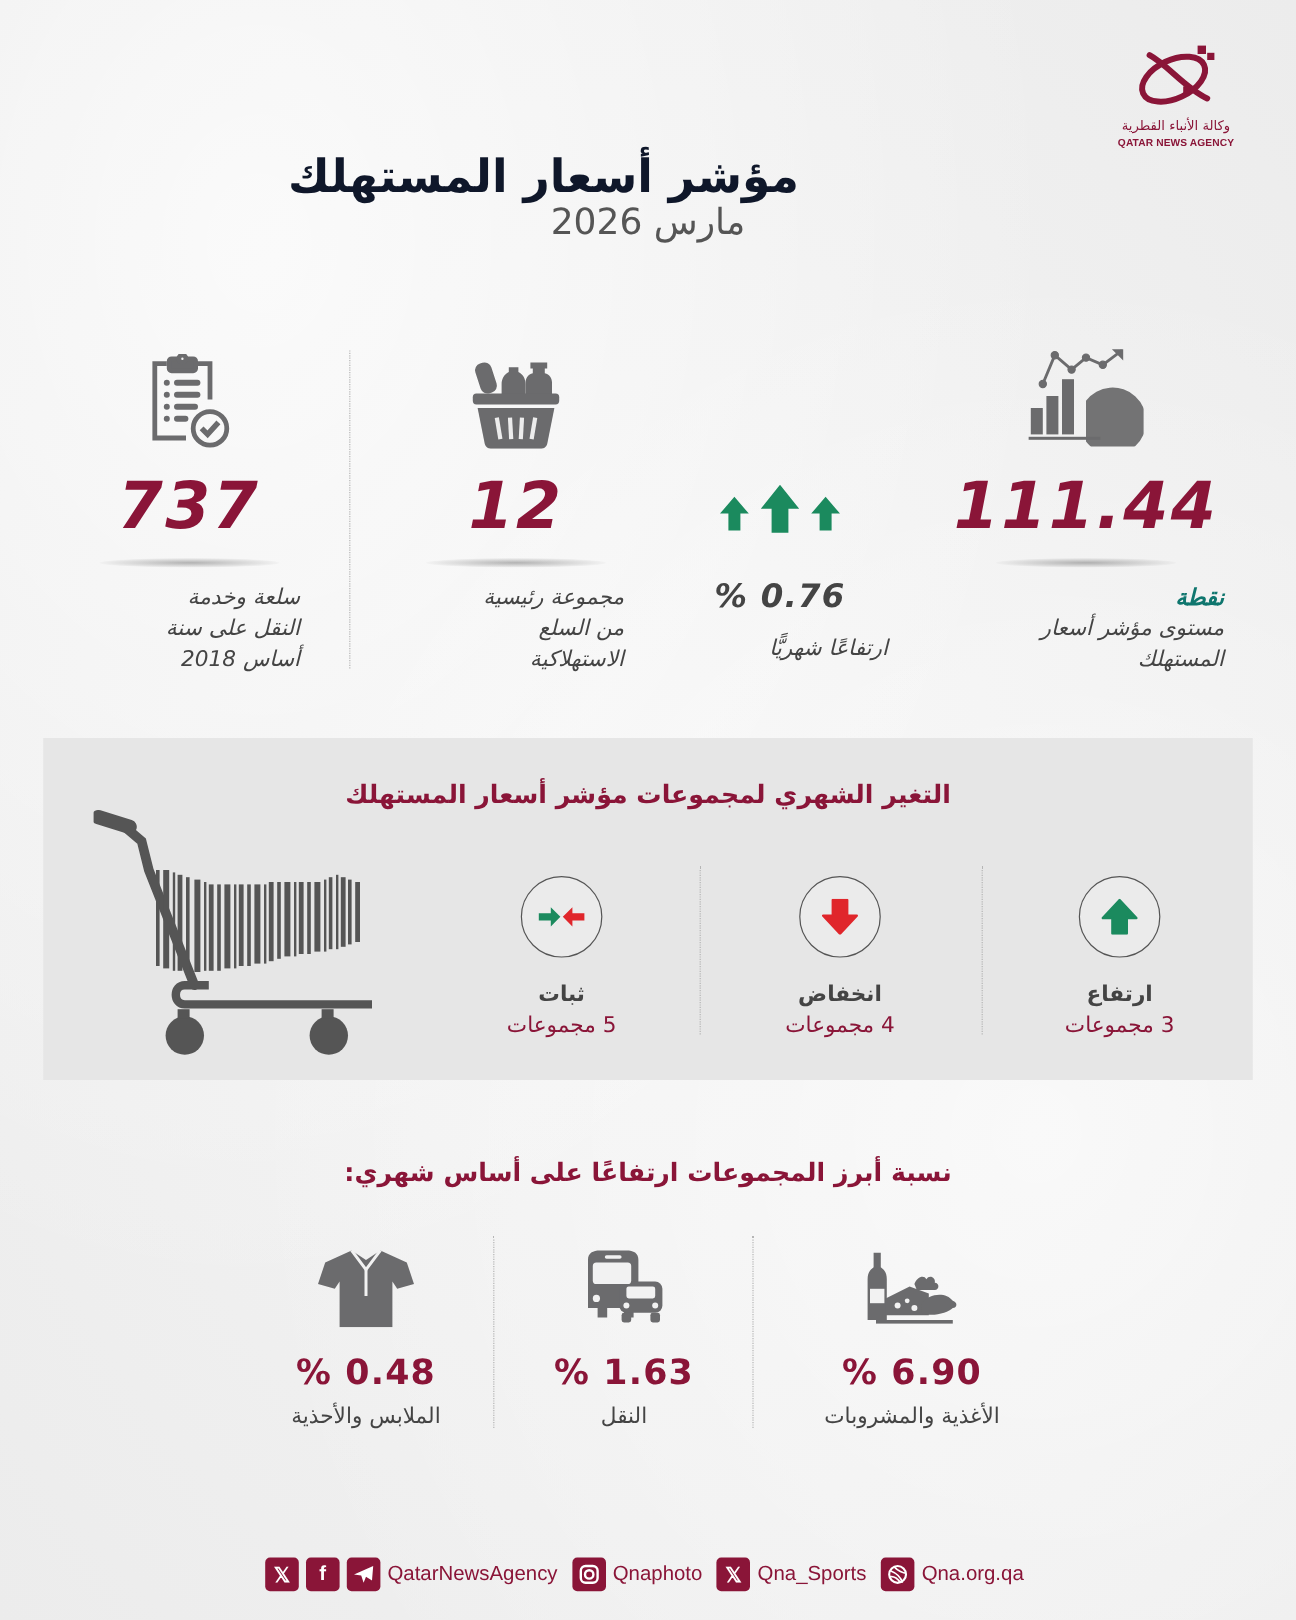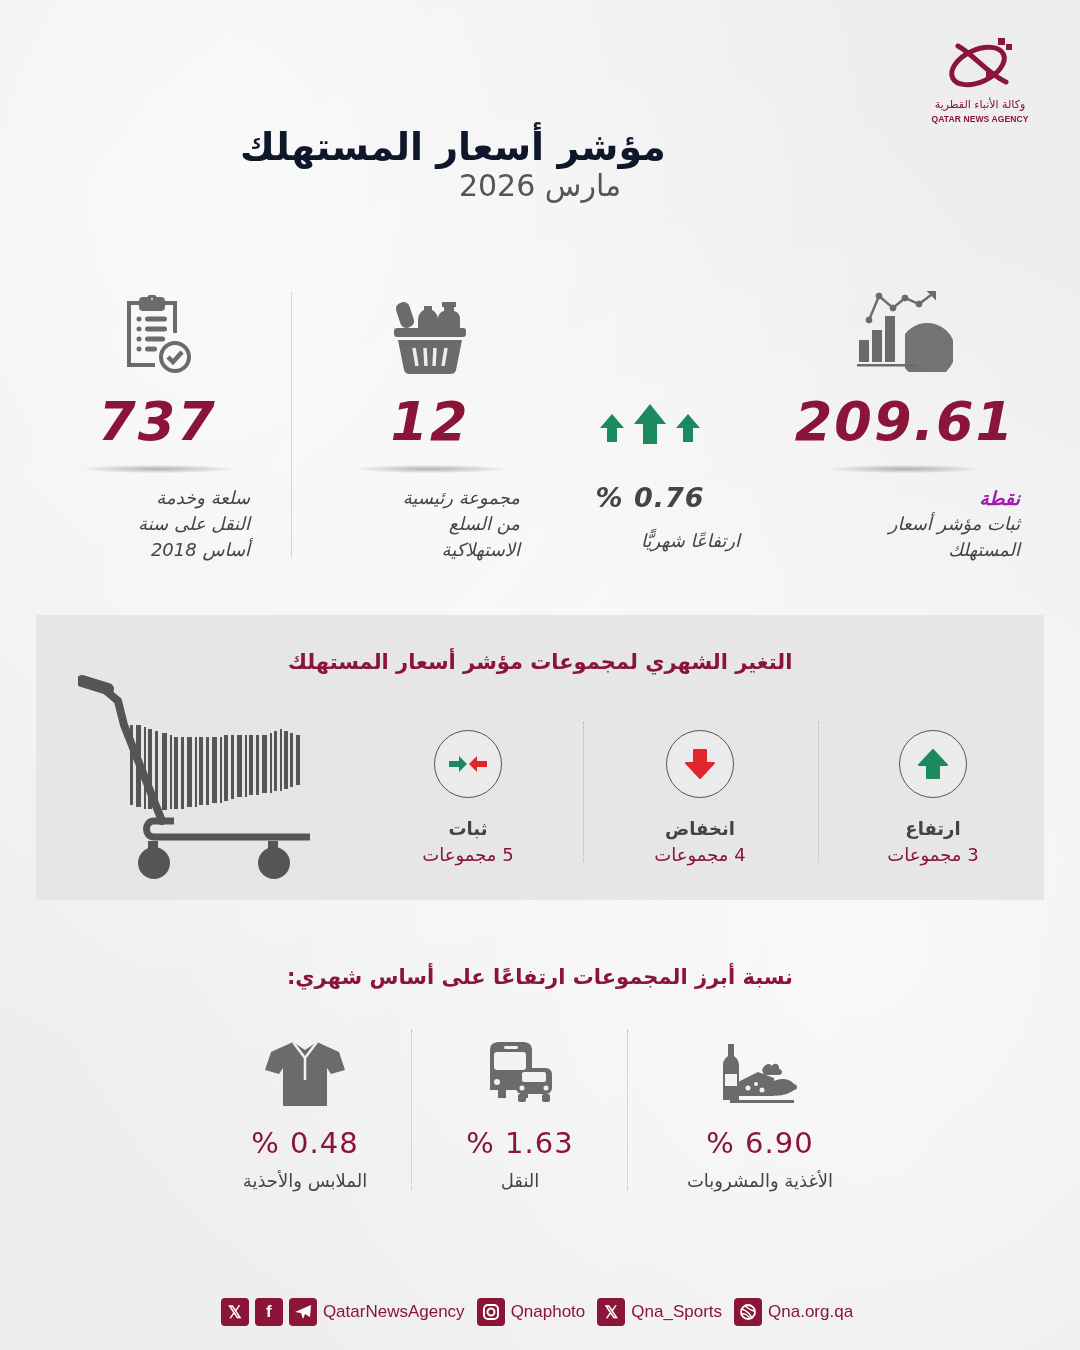--- a/index.html
+++ b/index.html
@@ -26,36 +26,36 @@
   #main-title { left: 240px; width: 600px; top: 104px; font-size: 38px; font-weight: bold; color: #0f172a; text-align: left; direction: rtl; margin-top: 21px; }
   #subtitle { left: 340px; width: 400px; top: 168px; font-size: 30px; color: #555; text-align: center; direction: rtl; }
 
   
   .stat { top: 290px; height: 290px; font-style: italic; }
   .stat .icon { position: absolute; left: 50%; transform: translateX(-50%); top: 0; }
   .stat .big { position: absolute; left: 0; right: 0; top: 100px; text-align: center; font-family: "DejaVu Sans", sans-serif; font-weight: bold; color: #8a1538; font-size: 54px; letter-spacing: 2px; }
   .stat .shadowline { position: absolute; left: 50%; transform: translateX(-50%); top: 175px; width: 150px; height: 8px; border-radius: 50%;
     background: radial-gradient(ellipse at center, rgba(0,0,0,0.28) 0%, rgba(0,0,0,0.08) 55%, rgba(0,0,0,0) 75%); }
   .stat .lines { position: absolute; left: 12px; right: 0; top: 195px; font-size: 18px; line-height: 26px; color: #444; direction: rtl; }
-  .stat .lines .bold { font-weight: bold; color: #a21caf; font-size: 19px; }
+  .stat .lines .bold { font-weight: bold; color: #0f766e; font-size: 19px; }
   .vdiv { width: 0; border-left: 1.5px dotted #b5b5b5; }
 
   
   #panel { left: 36px; top: 615px; width: 1008px; height: 285px; background: #e6e6e6; }
   #panel-title { left: 200px; width: 680px; top: 650px; font-size: 21px; font-weight: bold; color: #8a1538; text-align: center; direction: rtl; }
   .change { top: 730px; width: 160px; height: 140px; }
   .change .circle { position: absolute; left: 50%; top: 0; transform: translateX(-50%); width: 68px; height: 68px; border-radius: 50%; border: 1.6px solid #555; background: #ebebeb; display: flex; align-items: center; justify-content: center; }
   .change .label { position: absolute; left: 0; right: 0; top: 88px; text-align: center; font-size: 18px; font-weight: bold; color: #444; direction: rtl; }
   .change .count { position: absolute; left: 0; right: 0; top: 114px; text-align: center; font-size: 18px; color: #8a1538; direction: rtl; }
 
   
   #hl-title { left: 200px; width: 680px; top: 965px; font-size: 21px; font-weight: bold; color: #8a1538; text-align: center; direction: rtl; }
   .hl { top: 1040px; width: 200px; height: 160px; }
   .hl .icon { position: absolute; left: 50%; transform: translateX(-50%); top: 0; }
-  .hl .pct { position: absolute; left: 0; right: 0; top: 86px; text-align: center; font-size: 29px; font-weight: normal; color: #8a1538; letter-spacing: 1px; }
+  .hl .pct { position: absolute; left: 0; right: 0; top: 86px; text-align: center; font-size: 29px; font-weight: bold; color: #8a1538; letter-spacing: 1px; }
   .hl .name { position: absolute; left: 0; right: 0; top: 130px; text-align: center; font-size: 18px; color: #444; direction: rtl; }
 
   
   #footer { left: 200px; width: 680px; top: 1297px; height: 30px; display: flex; align-items: center; justify-content: center; gap: 6px; direction: ltr; }
   .sbox { width: 28px; height: 28px; background: #8a1538; border-radius: 4px; display: inline-flex; align-items: center; justify-content: center; color: #fff; font-family: "Liberation Sans", sans-serif; font-weight: bold; font-size: 17px; }
   .handle { font-family: "Liberation Sans", sans-serif; font-size: 17px; color: #8a1538; margin-right: 6px; }
 </style>
 </head>
 <body>
 
@@ -84,25 +84,25 @@
         <circle cx="48" cy="8" r="3"></circle>
         <circle cx="62" cy="14" r="3"></circle>
         <circle cx="12" cy="30" r="3"></circle>
       <rect x="2" y="50" width="10" height="22" stroke="none"></rect>
       <rect x="15" y="40" width="10" height="32" stroke="none"></rect>
       <rect x="28" y="26" width="10" height="46" stroke="none"></rect>
       <path d="M48 44 A 28 28 0 1 1 48 78 Z" stroke="none" opacity="0.95"></path>
       <rect x="0" y="74" width="60" height="2.5" stroke="none"></rect>
     </g>
   </svg>
-  <div class="big">209.61</div>
+  <div class="big">111.44</div>
   <div class="shadowline"></div>
   <div class="lines">
     <div class="bold">نقطة</div>
-    <div>ثبات مؤشر أسعار</div>
+    <div>مستوى مؤشر أسعار</div>
     <div>المستهلك</div>
   </div>
 </div>
 
 <div class="abs stat" style="left:560px;width:180px;">
   <svg class="icon" style="top:112px" width="104" height="44" viewBox="0 0 104 44">
     <g fill="#1b8a5e">
       <polygon points="14,12 2,26 9,26 9,40 19,40 19,26 26,26"></polygon>
       <polygon points="52,2 36,22 45,22 45,42 59,42 59,22 68,22"></polygon>
       <polygon points="90,12 78,26 85,26 85,40 95,40 95,26 102,26"></polygon>

